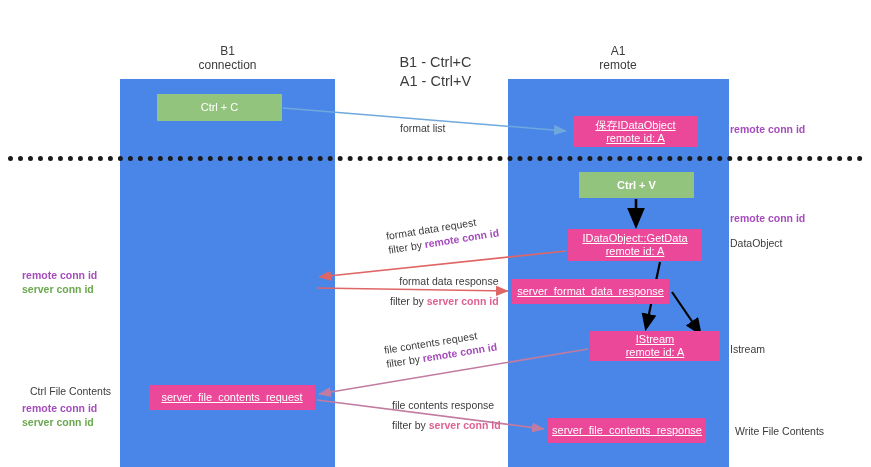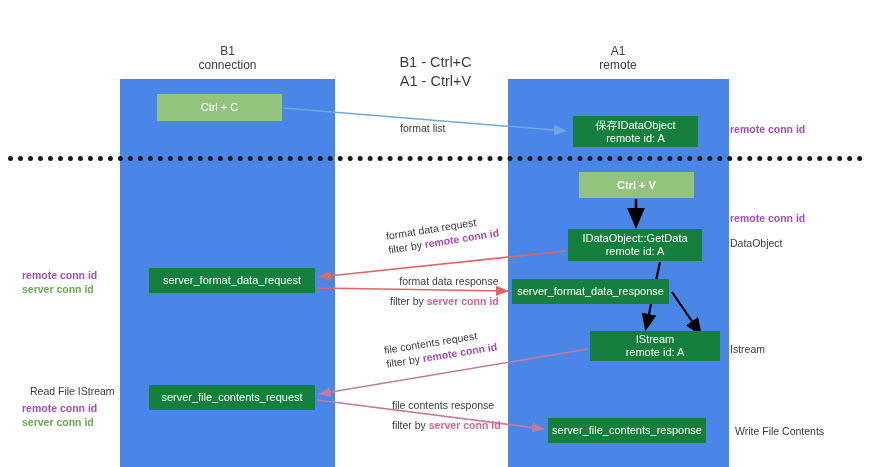--- a/index.html
+++ b/index.html
@@ -29,21 +29,21 @@
   #head-b1{left:140px;top:44px;width:175px;}
   #head-a1{left:528px;top:44px;width:180px;}
 
   
   .box{
     position:absolute;box-sizing:border-box;
     display:flex;align-items:center;justify-content:center;
     text-align:center;color:#ffffff;font-size:11px;line-height:13px;
   }
   .box.green{background:#93c47d;}
-  .box.orange{background:#15803d;}
+  .box.orange{background:#ec4899;text-decoration:underline;}
 
   #box-ctrlc{left:157px;top:94px;width:125px;height:27px;}
   #box-save-ido{left:573px;top:116px;width:125px;height:31px;}
   #box-ctrlv{left:579px;top:172px;width:115px;height:26px;font-weight:bold;}
   #box-getdata{left:568px;top:229px;width:134px;height:32px;}
   #box-sfdreq{left:149px;top:268px;width:166px;height:25px;}
   #box-sfdresp{left:512px;top:279px;width:157px;height:25px;}
   #box-istream{left:590px;top:331px;width:130px;height:30px;}
   #box-sfcreq{left:149px;top:385px;width:166px;height:25px;}
   #box-sfcresp{left:548px;top:418px;width:158px;height:25px;}
@@ -150,21 +150,20 @@
 
   <div class="box green" id="box-ctrlv">Ctrl + V</div>
 
   <div class="box orange" id="box-getdata">
     <div>
       <div>IDataObject::GetData</div>
       <div>remote id: A</div>
     </div>
   </div>
 
-  <div class="box orange" id="box-sfdreq">server_format_data_request</div>
 
   <div class="box orange" id="box-sfdresp">server_format_data_response</div>
 
   <div class="box orange" id="box-istream">
     <div>
       <div>IStream</div>
       <div>remote id: A</div>
     </div>
   </div>
 
@@ -210,20 +209,20 @@
   <div class="ann purple" id="ann-right-rc2">remote conn id</div>
   <div class="ann" id="ann-right-dataobject">DataObject</div>
   <div class="ann" id="ann-right-istream">Istream</div>
   <div class="ann" id="ann-right-write">Write File Contents</div>
 
   <div class="ann" id="ann-left-ids">
     <div class="purple">remote conn id</div>
     <div class="green-t">server conn id</div>
   </div>
 
-  <div class="ann" id="ann-left-read">Read File IStream</div>
+  <div class="ann" id="ann-left-read">Ctrl File Contents</div>
 
   <div class="ann" id="ann-left-ids2">
     <div class="purple">remote conn id</div>
     <div class="green-t">server conn id</div>
   </div>
 
 </div>
 
 </body></html>

